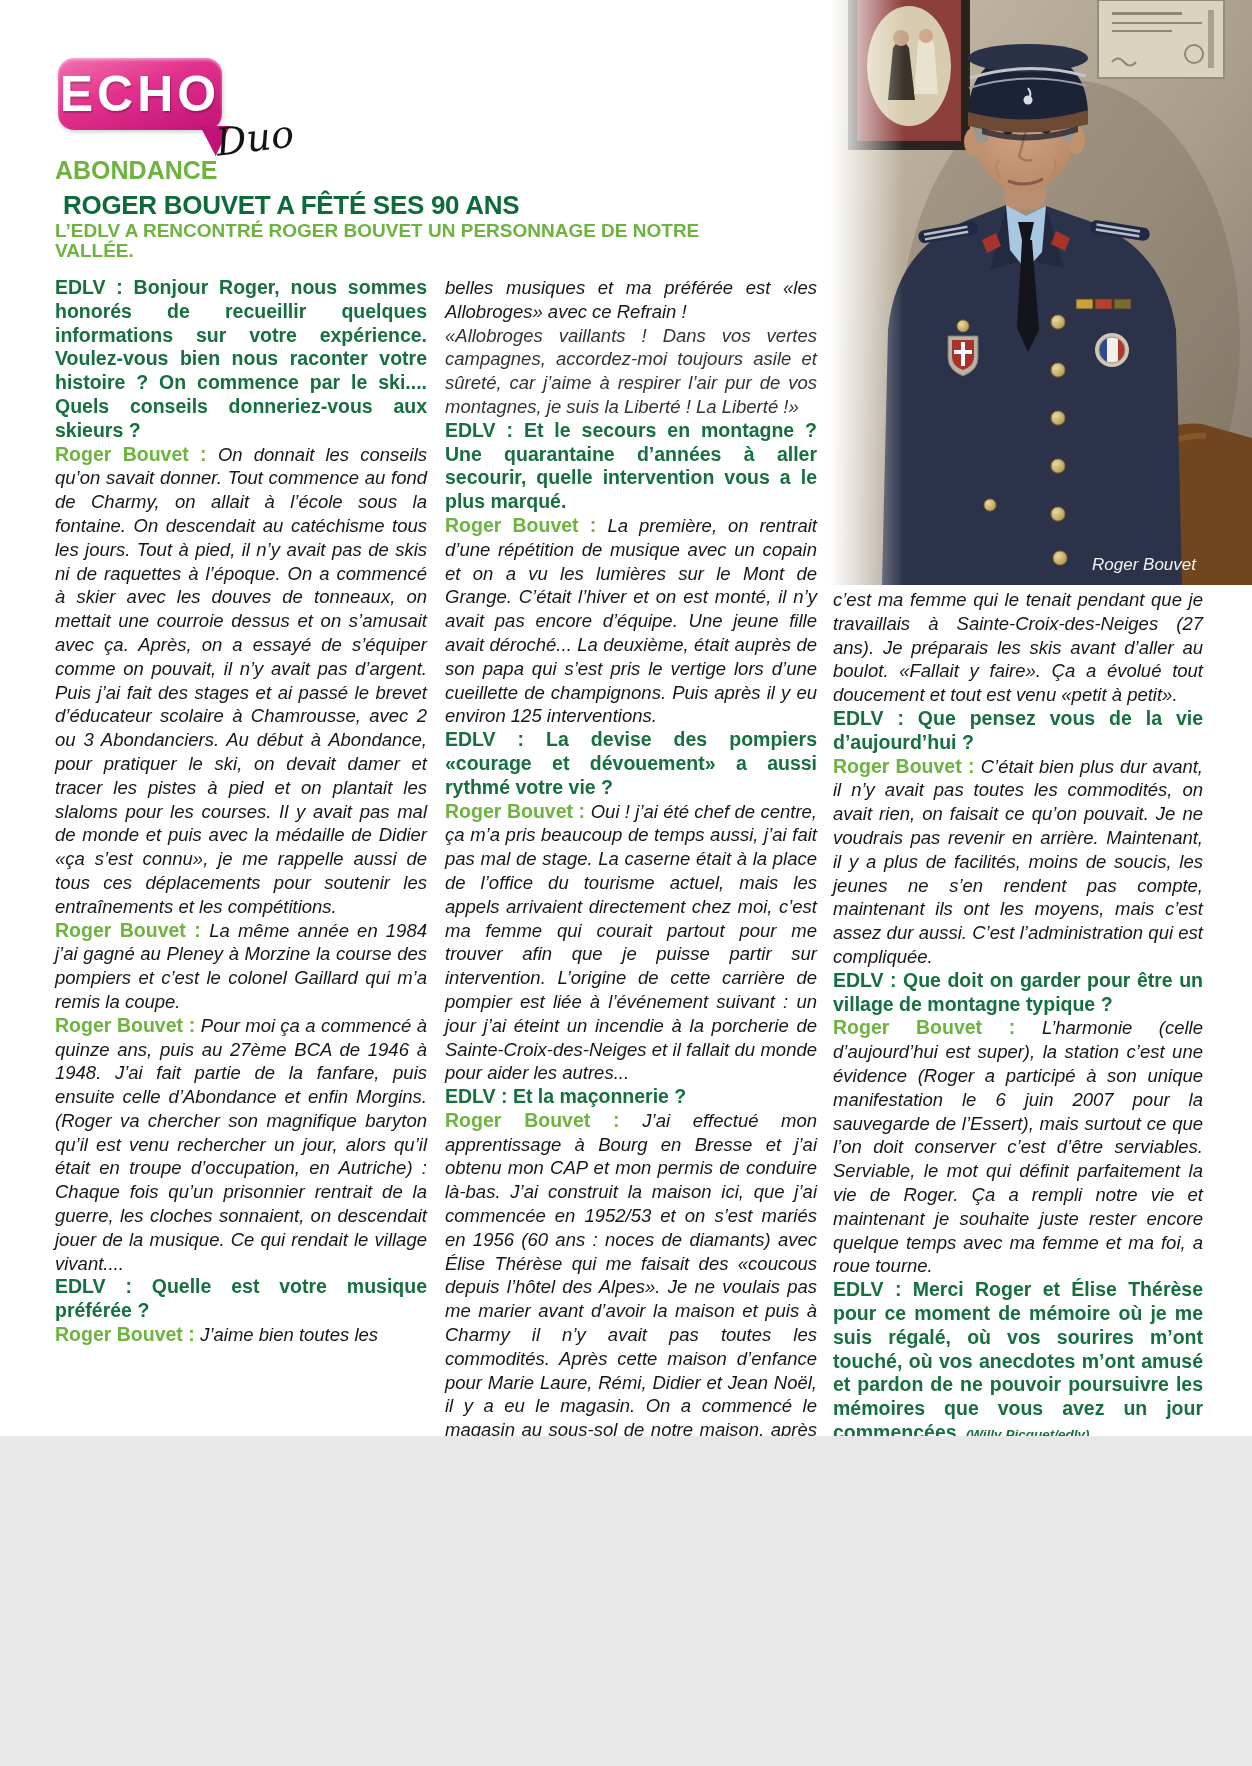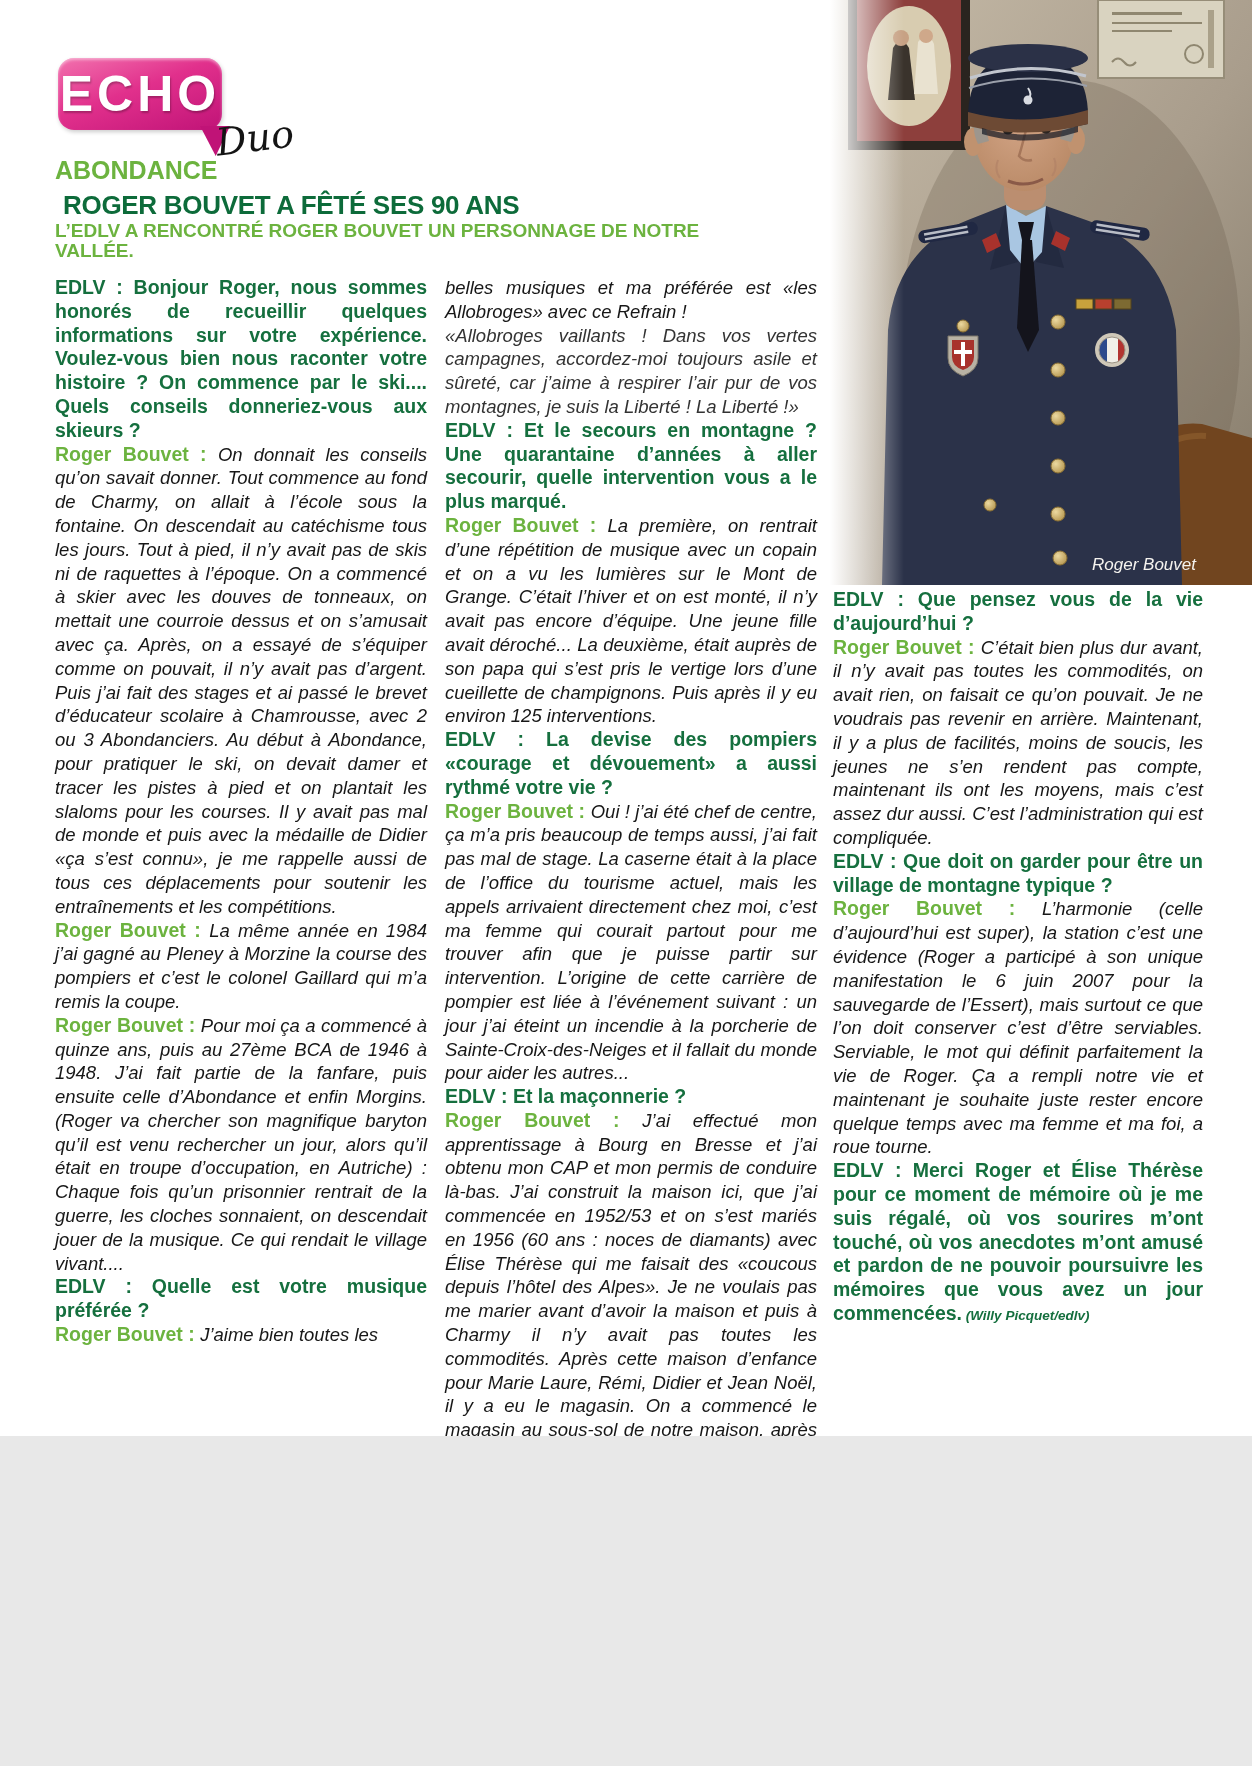--- a/index.html
+++ b/index.html
@@ -254,20 +254,21 @@
       <p class="i">belles musiques et ma préférée est «les Allobroges» avec ce Refrain !</p>
       <p class="iq">«Allobroges vaillants ! Dans vos vertes campagnes, accordez-moi toujours asile et sûreté, car j’aime à respirer l’air pur de vos montagnes, je suis la Liberté ! La Liberté !»</p>
       <p class="q">EDLV : Et le secours en montagne ? Une quarantaine d’années à aller secourir, quelle intervention vous a le plus marqué.</p>
       <p class="a"><span class="speaker">Roger Bouvet : </span><span class="atext">La première, on rentrait d’une répétition de musique avec un copain et on a vu les lumières sur le Mont de Grange. C’était l’hiver et on est monté, il n’y avait pas encore d’équipe. Une jeune fille avait déroché... La deuxième, était auprès de son papa qui s’est pris le vertige lors d’une cueillette de champignons. Puis après il y eu environ 125 interventions.</span></p>
       <p class="q">EDLV : La devise des pompiers «courage et dévouement» a aussi rythmé votre vie ?</p>
       <p class="a"><span class="speaker">Roger Bouvet : </span><span class="atext">Oui !  j’ai été chef de centre, ça m’a pris beaucoup de temps aussi, j’ai fait pas mal de stage. La caserne était à la place de l’office du tourisme actuel, mais les appels arrivaient directement chez moi, c’est ma femme qui courait partout pour me trouver afin que je puisse partir sur intervention. L’origine de cette carrière de pompier est liée à l’événement suivant : un jour j’ai éteint un incendie à la porcherie de Sainte-Croix-des-Neiges et il fallait du monde pour aider les autres...</span></p>
       <p class="q">EDLV : Et la maçonnerie ?</p>
       <p class="a"><span class="speaker">Roger Bouvet : </span><span class="atext">J’ai effectué mon apprentissage à Bourg en Bresse et j’ai obtenu mon CAP et mon permis de conduire là-bas. J’ai construit la maison ici, que j’ai commencée en 1952/53 et on s’est mariés en 1956 (60 ans : noces de diamants) avec  Élise Thérèse qui me faisait des «coucous depuis l’hôtel des Alpes». Je ne voulais pas me marier avant d’avoir la maison et puis à Charmy il n’y avait pas toutes les commodités. Après cette maison d’enfance pour Marie Laure, Rémi, Didier et Jean Noël, il y a eu le magasin. On a commencé le magasin au sous-sol de notre maison, après on a construit à côté et</span></p>
     </div>
   <div class="col" id="col3">
+      <p class="i">c’est ma femme qui le tenait pendant que  je travaillais à Sainte-Croix-des-Neiges (27 ans). Je préparais les skis avant d’aller au boulot. «Fallait y faire». Ça a évolué tout doucement et tout est venu «petit à petit».</p>
       <p class="q">EDLV : Que pensez vous de la vie d’aujourd’hui ?</p>
       <p class="a"><span class="speaker">Roger Bouvet : </span><span class="atext">C’était bien plus dur avant, il n’y avait pas toutes les commodités, on avait rien,  on faisait ce qu’on pouvait. Je ne voudrais pas revenir en arrière. Maintenant, il y a plus de facilités, moins de soucis, les jeunes ne s’en rendent pas compte, maintenant ils ont les moyens, mais c’est assez dur aussi. C’est l’administration qui est compliquée.</span></p>
       <p class="q">EDLV : Que doit on garder pour être un village de montagne typique ?</p>
       <p class="a"><span class="speaker">Roger Bouvet : </span><span class="atext">L’harmonie (celle d’aujourd’hui est super), la station c’est une évidence (Roger a participé à son unique manifestation le 6 juin 2007 pour la sauvegarde de l’Essert), mais surtout ce que l’on doit conserver c’est d’être serviables. Serviable, le mot qui définit parfaitement la vie de Roger. Ça a rempli notre vie et maintenant je souhaite juste rester encore quelque temps avec ma femme et ma foi, a roue tourne.</span></p>
       <p class="q">EDLV : Merci Roger et Élise Thérèse pour ce moment de mémoire où je me suis régalé, où vos sourires m’ont touché, où vos anecdotes m’ont amusé et pardon de ne pouvoir poursuivre les mémoires que vous avez un jour commencées.<span class="credit"> (Willy Picquet/edlv)</span></p>
     </div>
 
   <div class="ad">
     <div class="flowers"></div>
 

